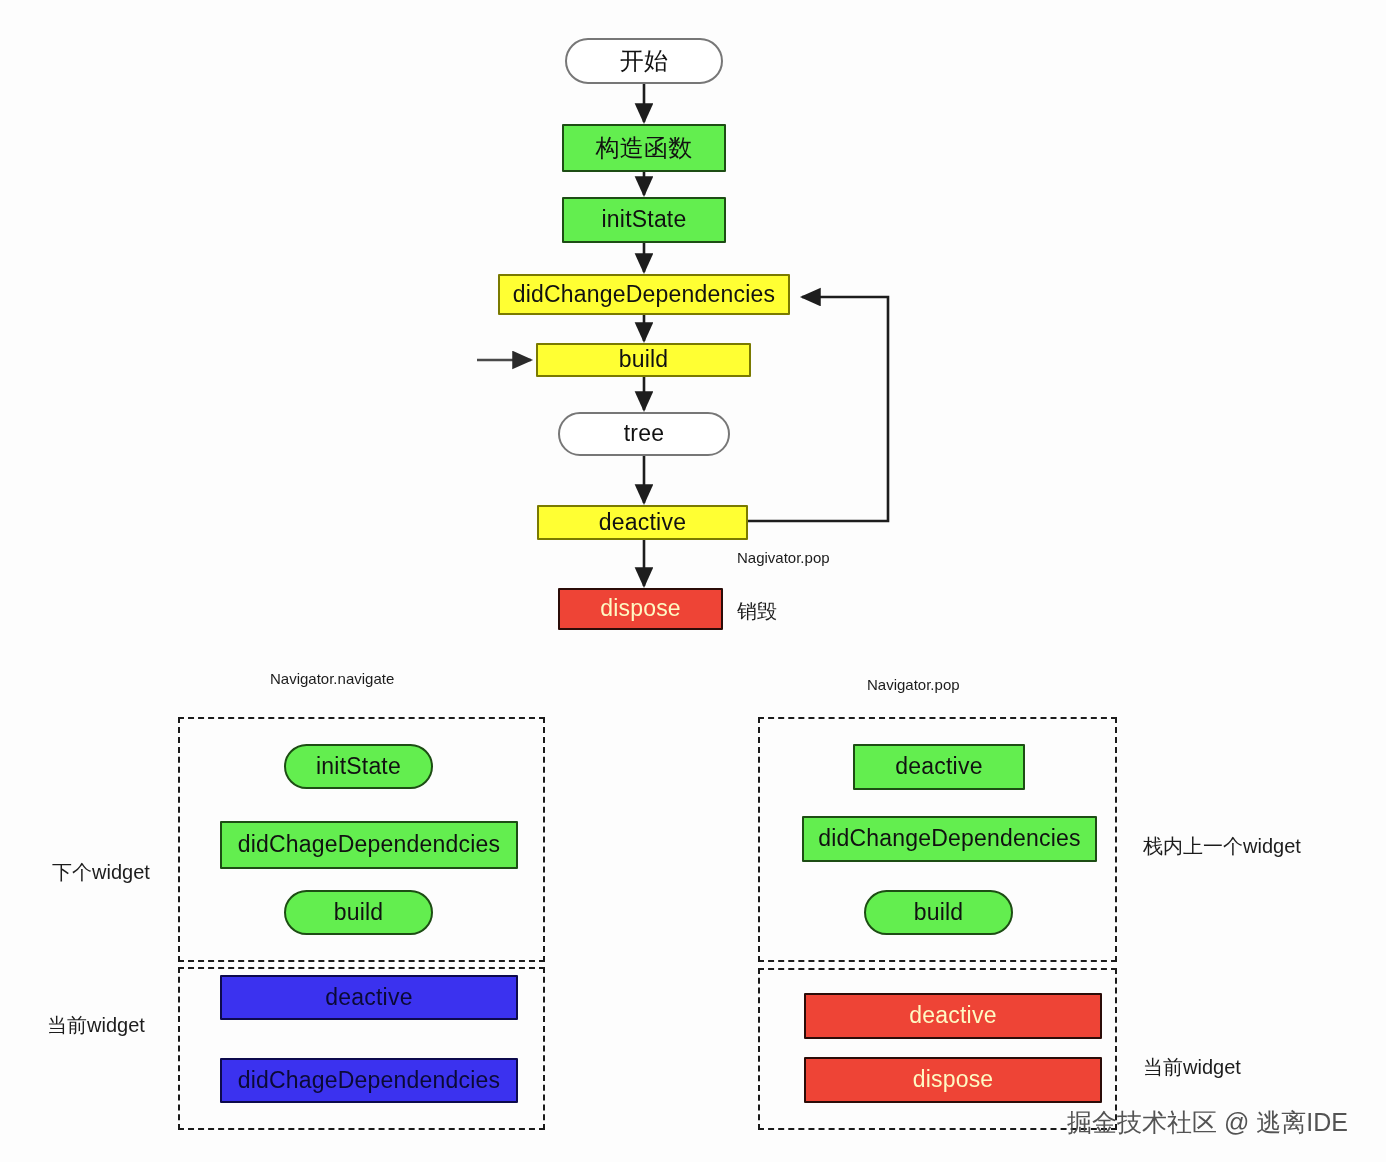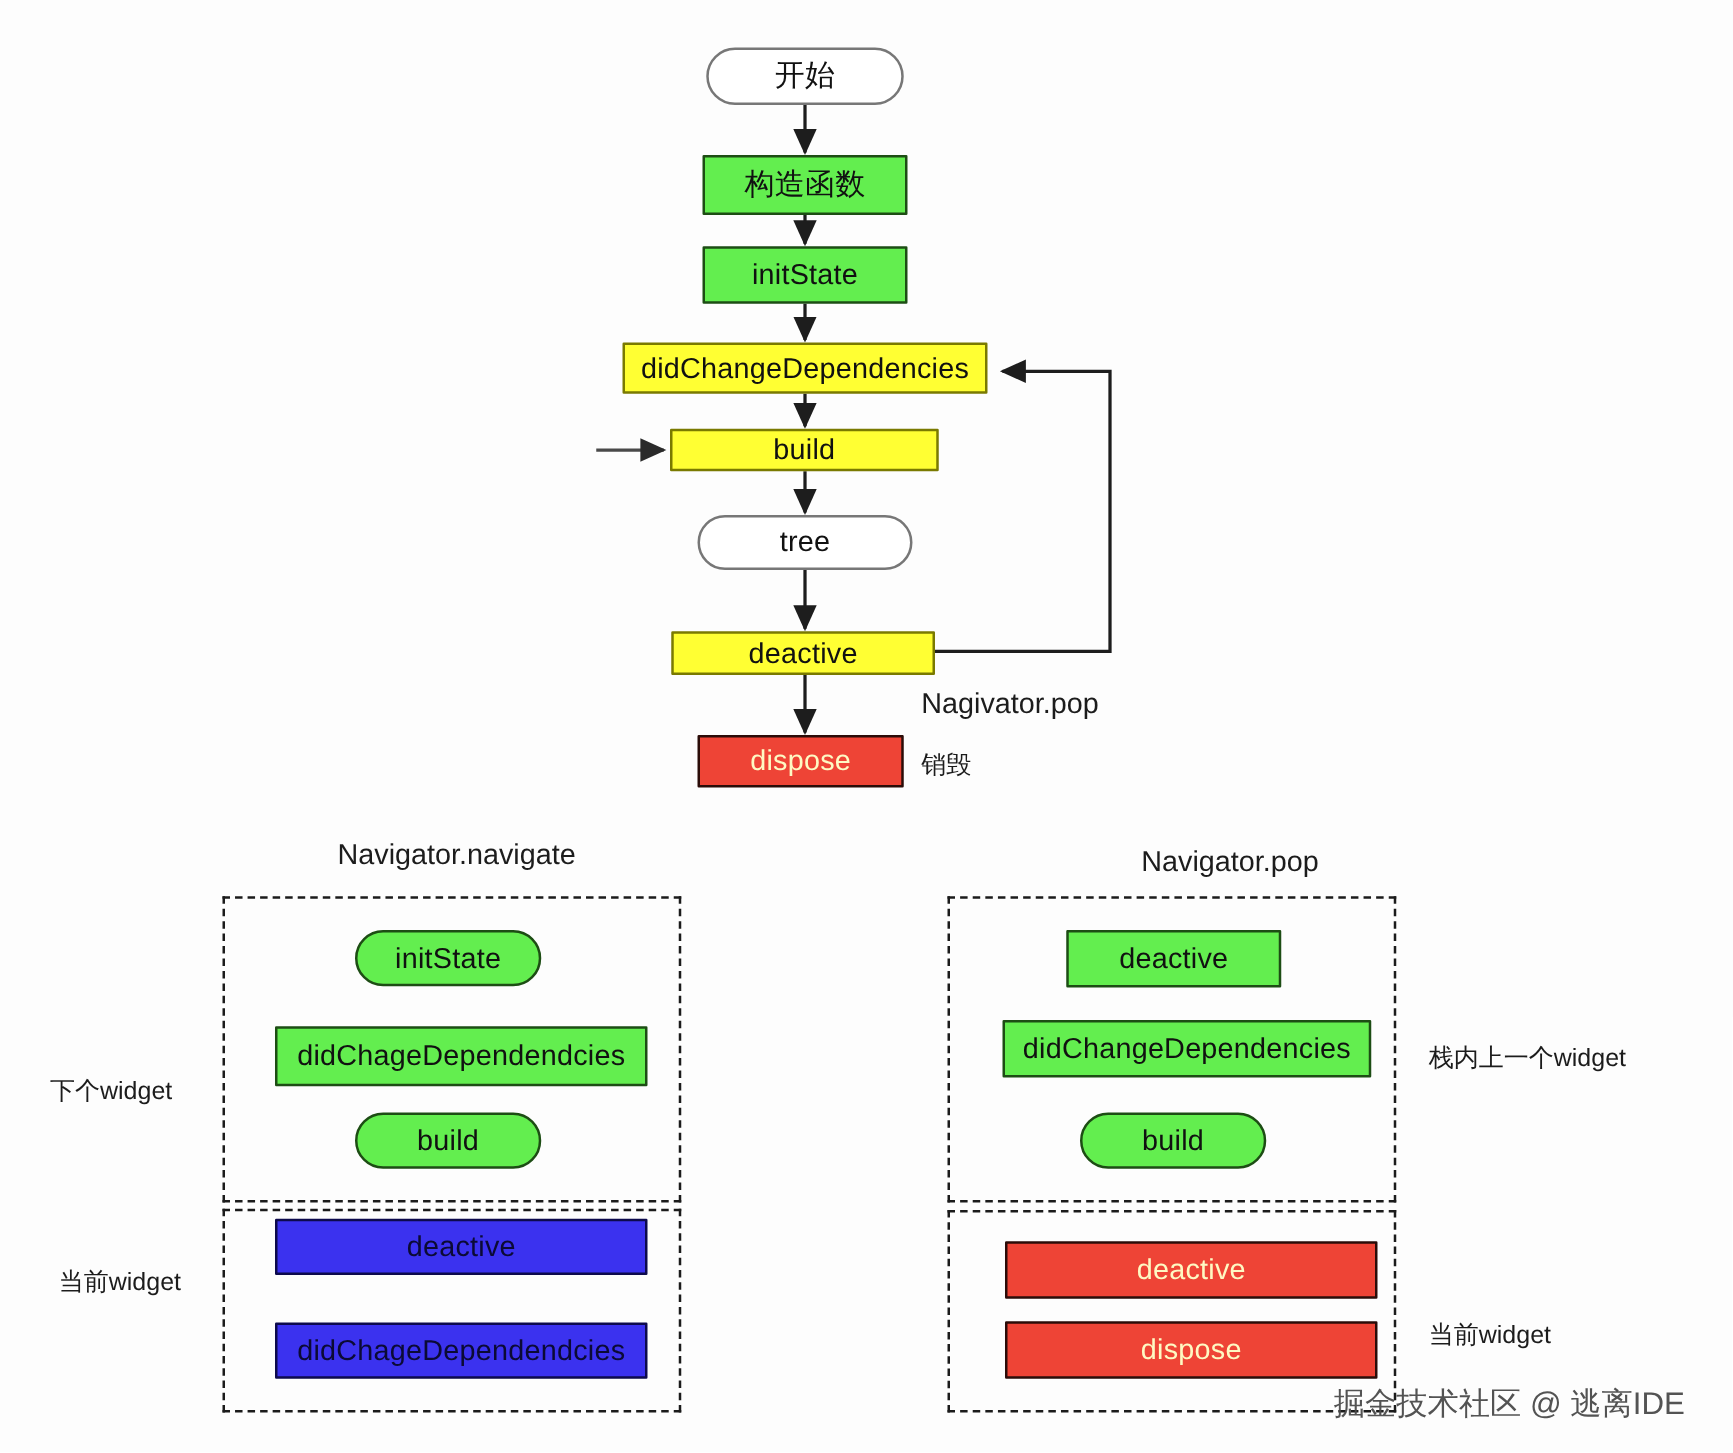--- a/index.html
+++ b/index.html
@@ -54,21 +54,21 @@
   .group-frame {
     position: absolute;
     box-sizing: border-box;
     border: 2px dashed #1b1b1b;
     background: transparent;
   }
 
   
   .label {
     position: absolute;
-    font-size: 23px;
+    font-size: 15px;
     color: #1c1c1c;
     white-space: nowrap;
   }
   .label.big { font-size: 20px; }
 
   
   #wires {
     position: absolute;
     left: 0; top: 0;
     width: 1386px;
@@ -146,37 +146,37 @@
   <div class="node rect fill-red" style="left:558px; top:588px; width:165px; height:42px;">dispose</div>
 
   <div class="label" style="left:737px; top:549px;">Nagivator.pop</div>
 
   <div class="label big" style="left:737px; top:598px;">销毁</div>
 
   <div class="label" style="left:270px; top:670px;">Navigator.navigate</div>
 
   <div class="group-frame" style="left:178px; top:717px; width:367px; height:245px;"></div>
 
-  <div class="label big" style="left:40px; top:859px;">下个widget</div>
+  <div class="label big" style="left:52px; top:859px;">下个widget</div>
 
   <div class="node oval fill-green" style="left:284px; top:744px; width:149px; height:45px;">initState</div>
 
   <div class="node rect fill-green" style="left:220px; top:821px; width:298px; height:48px;">didChageDependendcies</div>
 
   <div class="node oval fill-green" style="left:284px; top:890px; width:149px; height:45px;">build</div>
 
   <div class="group-frame" style="left:178px; top:967px; width:367px; height:163px;"></div>
 
   <div class="label big" style="left:47px; top:1012px;">当前widget</div>
 
   <div class="node rect fill-blue" style="left:220px; top:975px; width:298px; height:45px;">deactive</div>
 
   <div class="node rect fill-blue" style="left:220px; top:1058px; width:298px; height:45px;">didChageDependendcies</div>
 
-  <div class="label" style="left:913px; top:676px;">Navigator.pop</div>
+  <div class="label" style="left:867px; top:676px;">Navigator.pop</div>
 
   <div class="group-frame" style="left:758px; top:717px; width:359px; height:245px;"></div>
 
   <div class="label big" style="left:1143px; top:833px;">栈内上一个widget</div>
 
   <div class="node rect fill-green" style="left:853px; top:744px; width:172px; height:46px;">deactive</div>
 
   <div class="node rect fill-green" style="left:802px; top:816px; width:295px; height:46px;">didChangeDependencies</div>
 
   <div class="node oval fill-green" style="left:864px; top:890px; width:149px; height:45px;">build</div>

